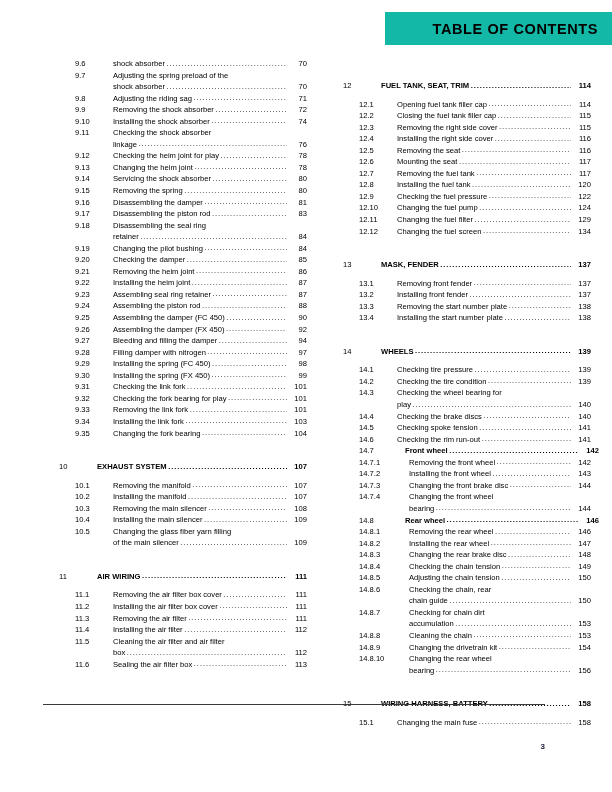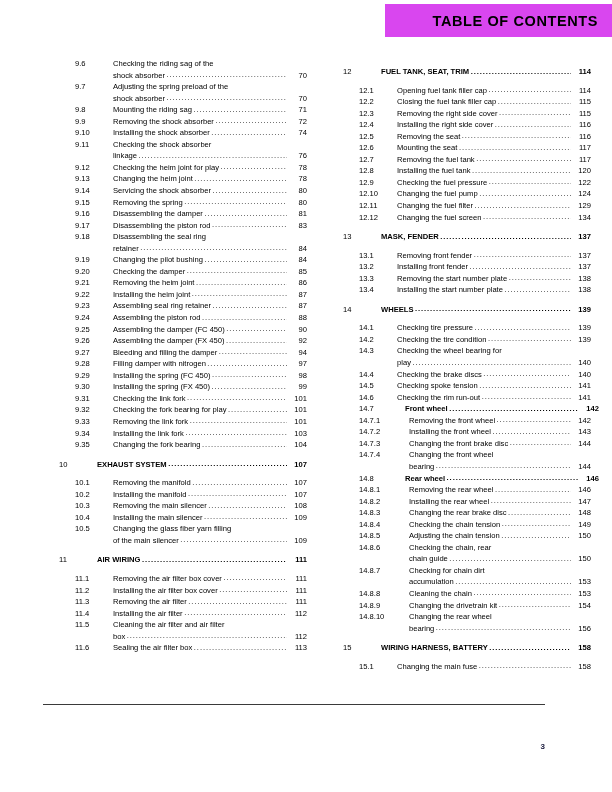--- a/index.html
+++ b/index.html
@@ -13,25 +13,25 @@
     height: 792px;
     font-family: "Liberation Sans", sans-serif;
     color: #000000;
     position: relative;
     overflow: hidden;
   }
 
   
   .header-band {
     position: absolute;
-    top: 4px;
+    top: 12px;
     left: 385px;
     width: 227px;
     height: 33px;
-    background: #d946ef;
+    background: #14b8a6;
     display: flex;
     align-items: center;
     justify-content: flex-end;
     box-sizing: border-box;
     padding-right: 14px;
   }
   .header-title {
     font-size: 14.5px;
     font-weight: bold;
     letter-spacing: 0.6px;
@@ -70,21 +70,21 @@
   .toc-entry .body {
     flex: 1 1 auto;
     min-width: 0;
   }
 
   
   .lvl-chapter .num  { width: 38px; padding-left: 4px; }
   .lvl-section .num  { width: 38px; padding-left: 20px; }
   .lvl-sub .num      { width: 50px; padding-left: 20px; }
 
-  .lvl-chapter { margin-top: 8px; margin-bottom: 7px; }
+  .lvl-chapter { margin-top: 22px; margin-bottom: 7px; }
   .lvl-chapter .body { font-weight: bold; }
 
   
   .line {
     display: flex;
     align-items: baseline;
     width: 100%;
   }
   .title-text {
     flex: 0 0 auto;
@@ -136,23 +136,20 @@
 
 <div class="header-band">
   <span class="header-title">TABLE OF CONTENTS</span>
 </div>
 
 <div class="columns">
   <div class="col col-left" id="col-0">
       <div class="toc-entry lvl-section">
         <div class="num">9.6</div>
         <div class="body">
-          <div class="line">
-            <span class="title-text">Checking the riding sag of the</span>
-          </div>
           <div class="line cont">
             <span class="title-text">shock absorber</span>
             <span class="dots">........................................................................................................................</span>
             <span class="pageno">70</span>
           </div>
         </div>
       </div>
       <div class="toc-entry lvl-section">
         <div class="num">9.7</div>
         <div class="body">
@@ -163,21 +160,21 @@
             <span class="title-text">shock absorber</span>
             <span class="dots">........................................................................................................................</span>
             <span class="pageno">70</span>
           </div>
         </div>
       </div>
       <div class="toc-entry lvl-section">
         <div class="num">9.8</div>
         <div class="body">
           <div class="line">
-            <span class="title-text">Mounting the riding sag</span>
+            <span class="title-text">Adjusting the riding sag</span>
             <span class="dots">........................................................................................................................</span>
             <span class="pageno">71</span>
           </div>
         </div>
       </div>
       <div class="toc-entry lvl-section">
         <div class="num">9.9</div>
         <div class="body">
           <div class="line">
             <span class="title-text">Removing the shock absorber</span>

